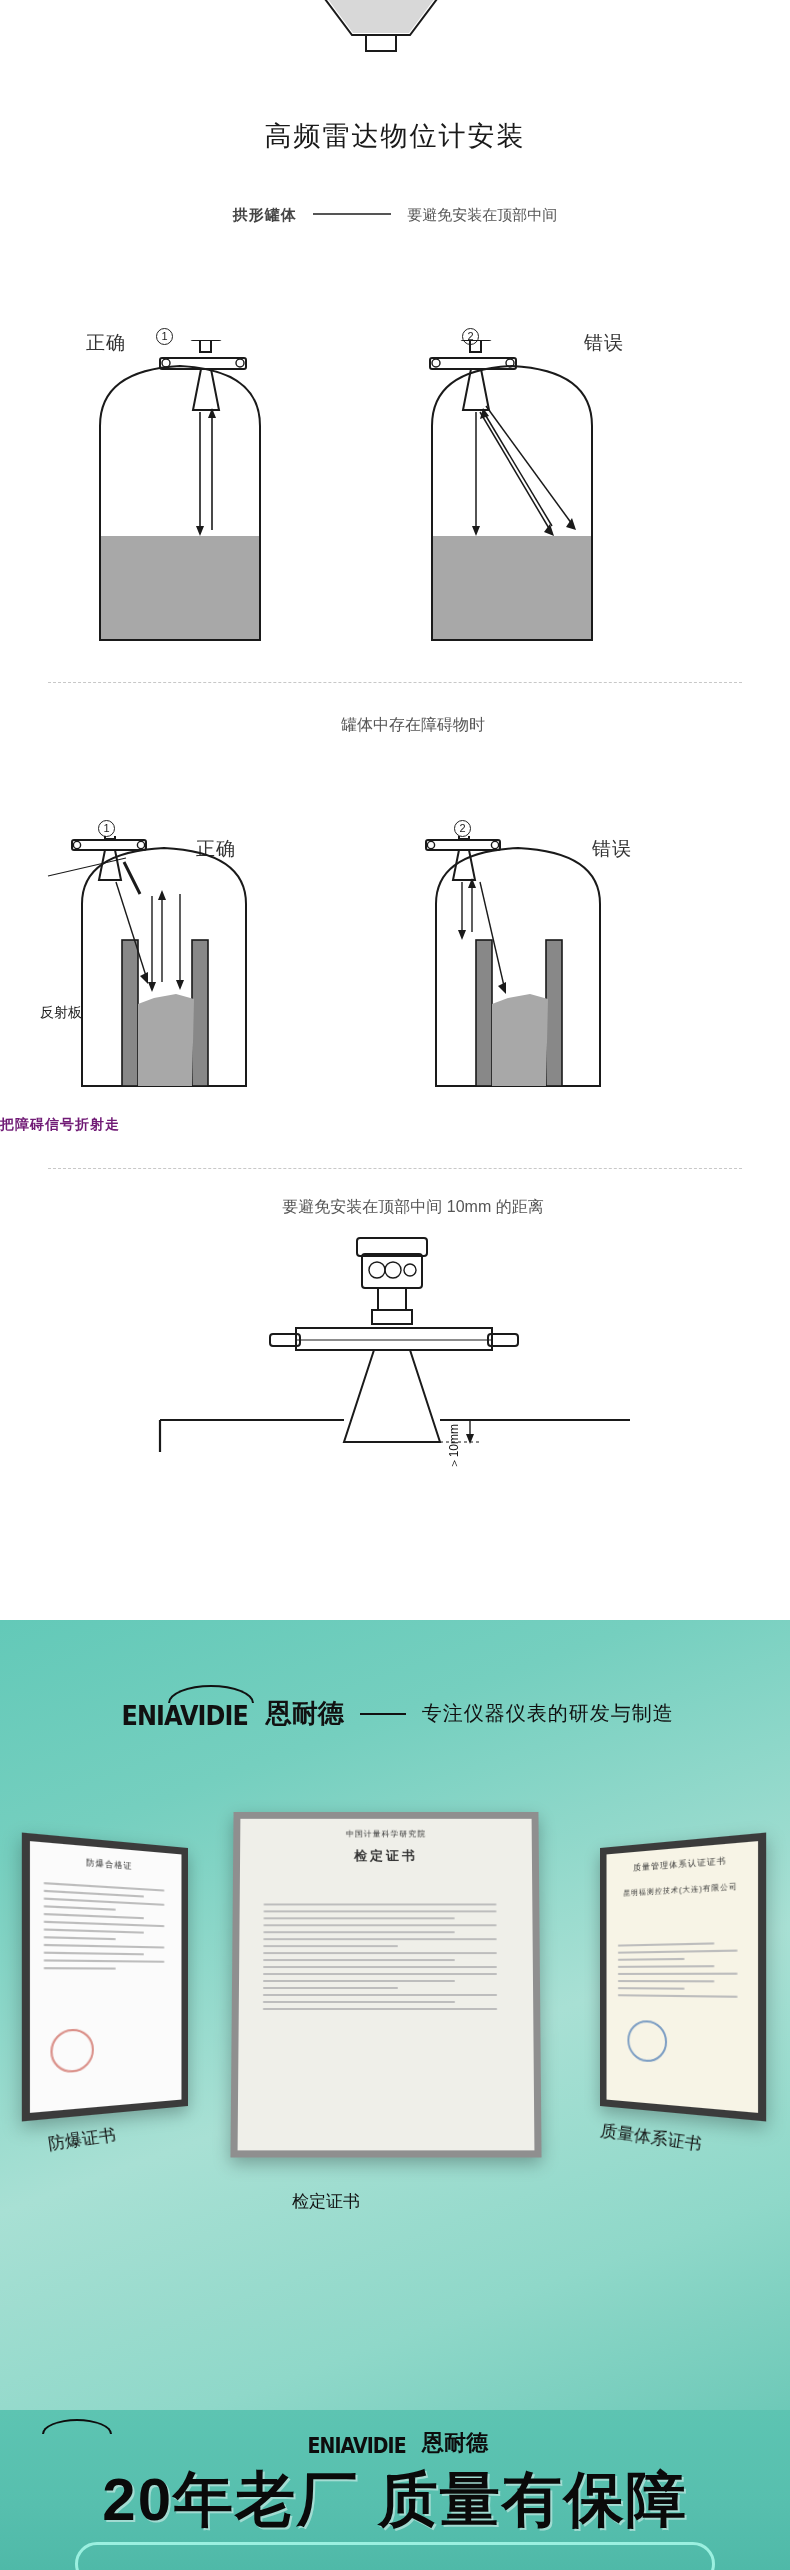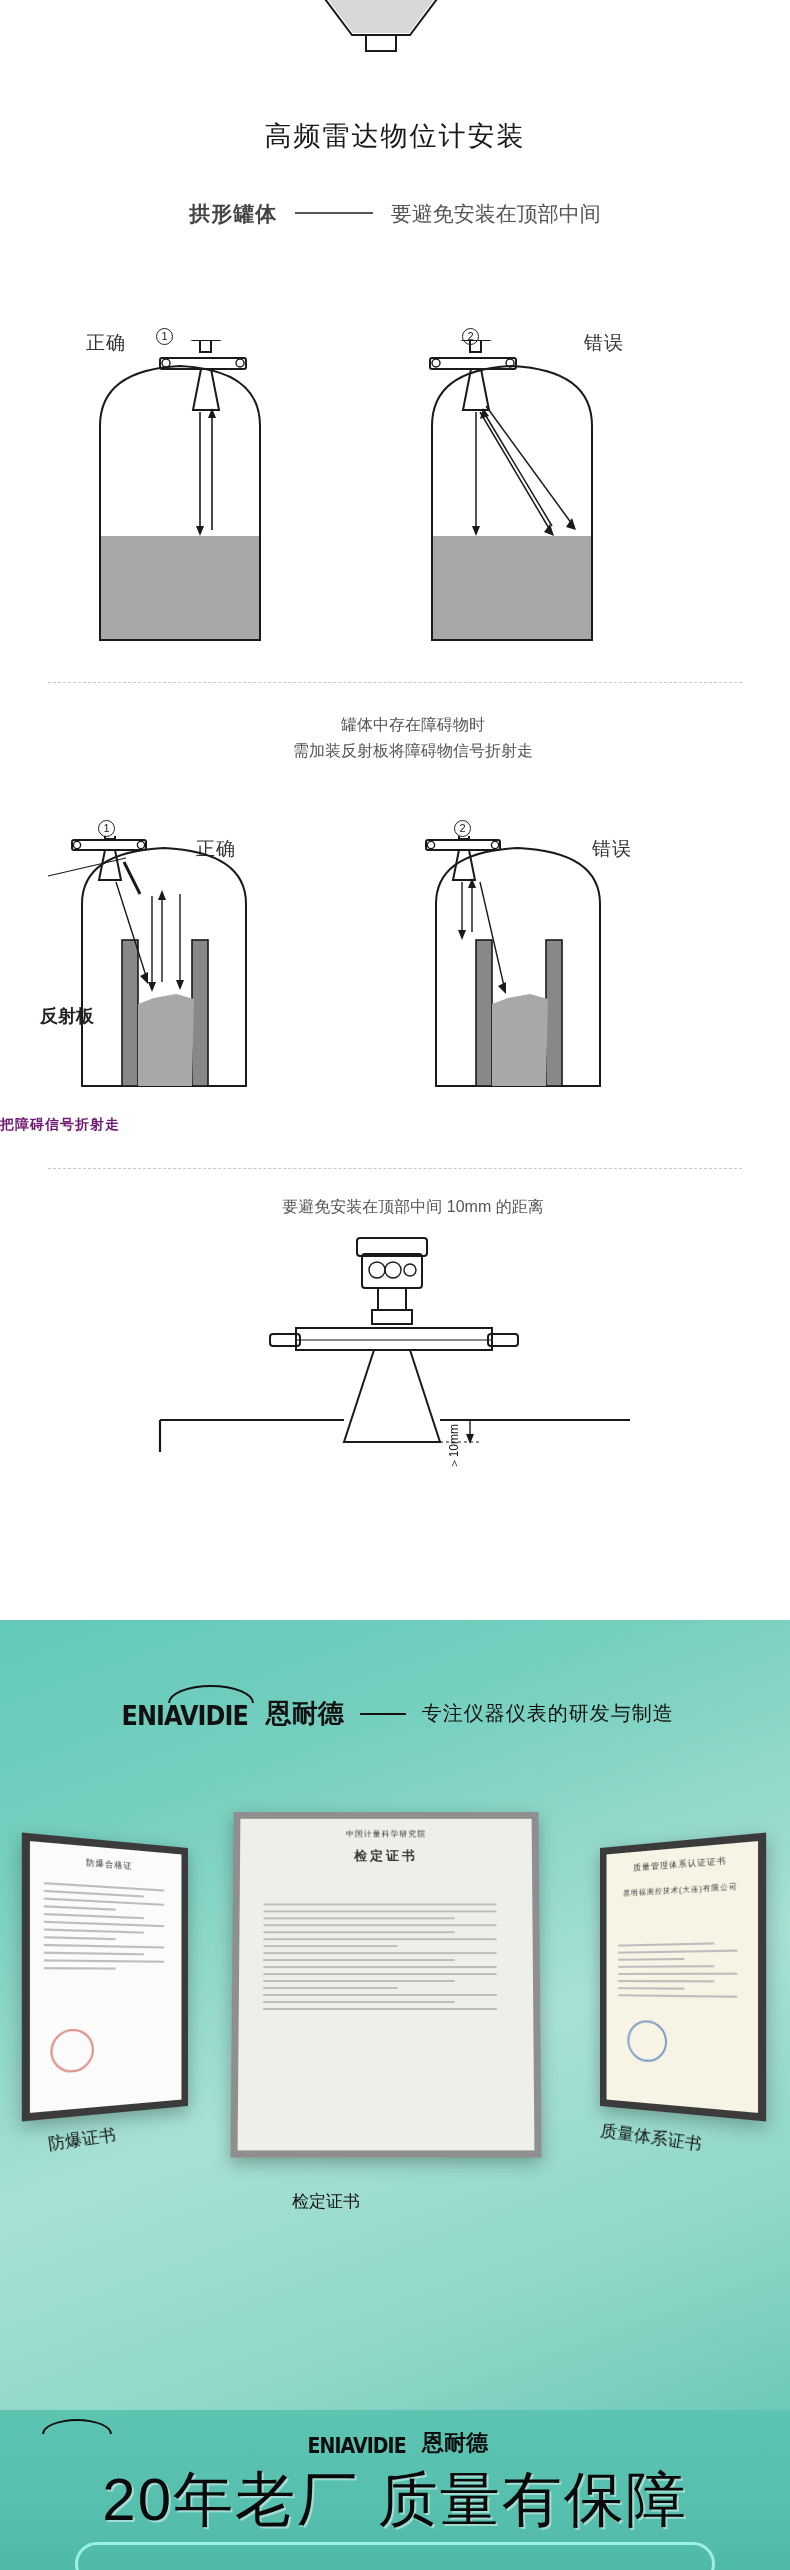--- a/index.html
+++ b/index.html
@@ -26,21 +26,21 @@
     position:absolute; left:0; top:118px; width:790px;
     text-align:center;
     font-size:27px; font-weight:normal; letter-spacing:2px;
     color:#1a1a1a;
   }
 
   .lead-block {
     position:absolute; left:0; top:198px; width:790px;
     text-align:center;
   }
-  .lead-row1 { font-size:21px; color:#555; line-height:1.5; white-space:nowrap; }
+  .lead-row1 { font-size:15px; color:#555; line-height:1.5; white-space:nowrap;margin-top:6px; }
   .lead-strong { font-weight:bold; color:#444; letter-spacing:1px; }
   .lead-dash { display:inline-block; width:78px; height:2px; background:#555; vertical-align:middle; margin:0 12px 5px 12px; }
   .lead-row2 { font-size:17px; color:#555; line-height:1.6; margin-top:2px; }
 
   
   .divider {
     position:absolute; left:48px; width:694px; height:0;
     border-top:1px dashed #c8c8c8;
   }
   .divider.d1 { top:682px; }
@@ -55,21 +55,21 @@
 
   
   .fig-label {
     position:absolute; font-size:19px; color:#333; letter-spacing:1px;margin-top:12px;
   }
   .lbl-correct1 { left:86px;  top:318px; }
   .lbl-wrong1   { left:584px; top:318px; }
   .lbl-correct2 { left:196px; top:824px; }
   .lbl-wrong2   { left:592px; top:824px; }
 
-  .reflector-label { position:absolute; left:40px; top:1004px; font-size:18px; color:#222;font-weight:bold; }
+  .reflector-label { position:absolute; left:40px; top:1004px; font-size:14px; color:#222; }
   .refract-caption { position:absolute; left:0; top:1116px; width:530px; text-align:left;
      font-size:14px; font-weight:bold; color:#701a75; letter-spacing:1px; }
 
   .circ-num {
     position:absolute; width:17px; height:17px; border:1.3px solid #222; border-radius:50%;
     font-size:11px; line-height:15px; text-align:center; color:#222; background:#fff;
   }
   .cn-1 { left:156px; top:328px; }
   .cn-2 { left:462px; top:328px; }
   .cn-3 { left:98px;  top:820px; }
@@ -163,21 +163,21 @@
     position:absolute; left:0; top:2410px; width:790px; height:160px;
     background:linear-gradient(180deg,#5dc4b2 0%,#57bfae 60%,#4fb9a8 100%);
     overflow:hidden;
   }
   .bottom-brand { position:absolute; left:0; top:18px; width:790px; display:flex; justify-content:center; align-items:flex-end; }
   .bb-en { position:relative; font-family:"DejaVu Sans",sans-serif; font-size:21px; font-weight:bold; color:#0d0d0d; letter-spacing:-1px; transform:scaleX(0.9); }
   .bb-swoosh { position:absolute; left:42px; top:-9px; width:70px; height:15px; border:2.2px solid #0d0d0d; border-bottom:none; border-radius:50% 50% 0 0 / 100% 100% 0 0; }
   .bb-cn { font-size:22px; font-weight:bold; color:#0d0d0d; margin-left:11px; }
   .bottom-slogan {
     position:absolute; left:0; top:58px; width:790px; text-align:center;
-    font-size:60px; font-weight:normal; color:#0a0a0a; letter-spacing:2px;
+    font-size:60px; font-weight:bold; color:#0a0a0a; letter-spacing:2px;
     line-height:1.05;
     text-shadow:2px 2px 0 rgba(255,255,255,0.45);
   }
   .bottom-pill {
     position:absolute; left:50%; transform:translateX(-50%); bottom:-16px;
     width:640px; height:44px; border:3px solid #9bf0e0; border-radius:24px;
   }
   svg { display:block; }
   .st { fill:none; stroke:#1a1a1a; stroke-width:2; }
   .st-thin { fill:none; stroke:#1a1a1a; stroke-width:1.4; }
@@ -260,21 +260,20 @@
       <polygon points="176,190 166,187 172,178" fill="#1a1a1a"></polygon>
 
       <line x1="62" y1="-2" x2="44" y2="-22" stroke="#1a1a1a" stroke-width="1.6"></line>
       <line x1="92" y1="-2" x2="110" y2="-22" stroke="#1a1a1a" stroke-width="1.6"></line>
     </svg>
 
     <div class="divider d1"></div>
 
     <div class="sec-caption sec2-caption">
       <div>罐体中存在障碍物时</div>
-      <div>需加装反射板将障碍物信号折射走</div>
     </div>
 
     <div class="fig-label lbl-correct2">正确</div>
     <div class="fig-label lbl-wrong2">错误</div>
     <div class="circ-num cn-3">1</div>
     <div class="circ-num cn-4">2</div>
     <div class="reflector-label">反射板</div>
     <div class="refract-caption">把障碍信号折射走</div>
 
     <svg style="position:absolute;left:36px;top:836px" width="330" height="290" viewBox="0 0 330 290">

